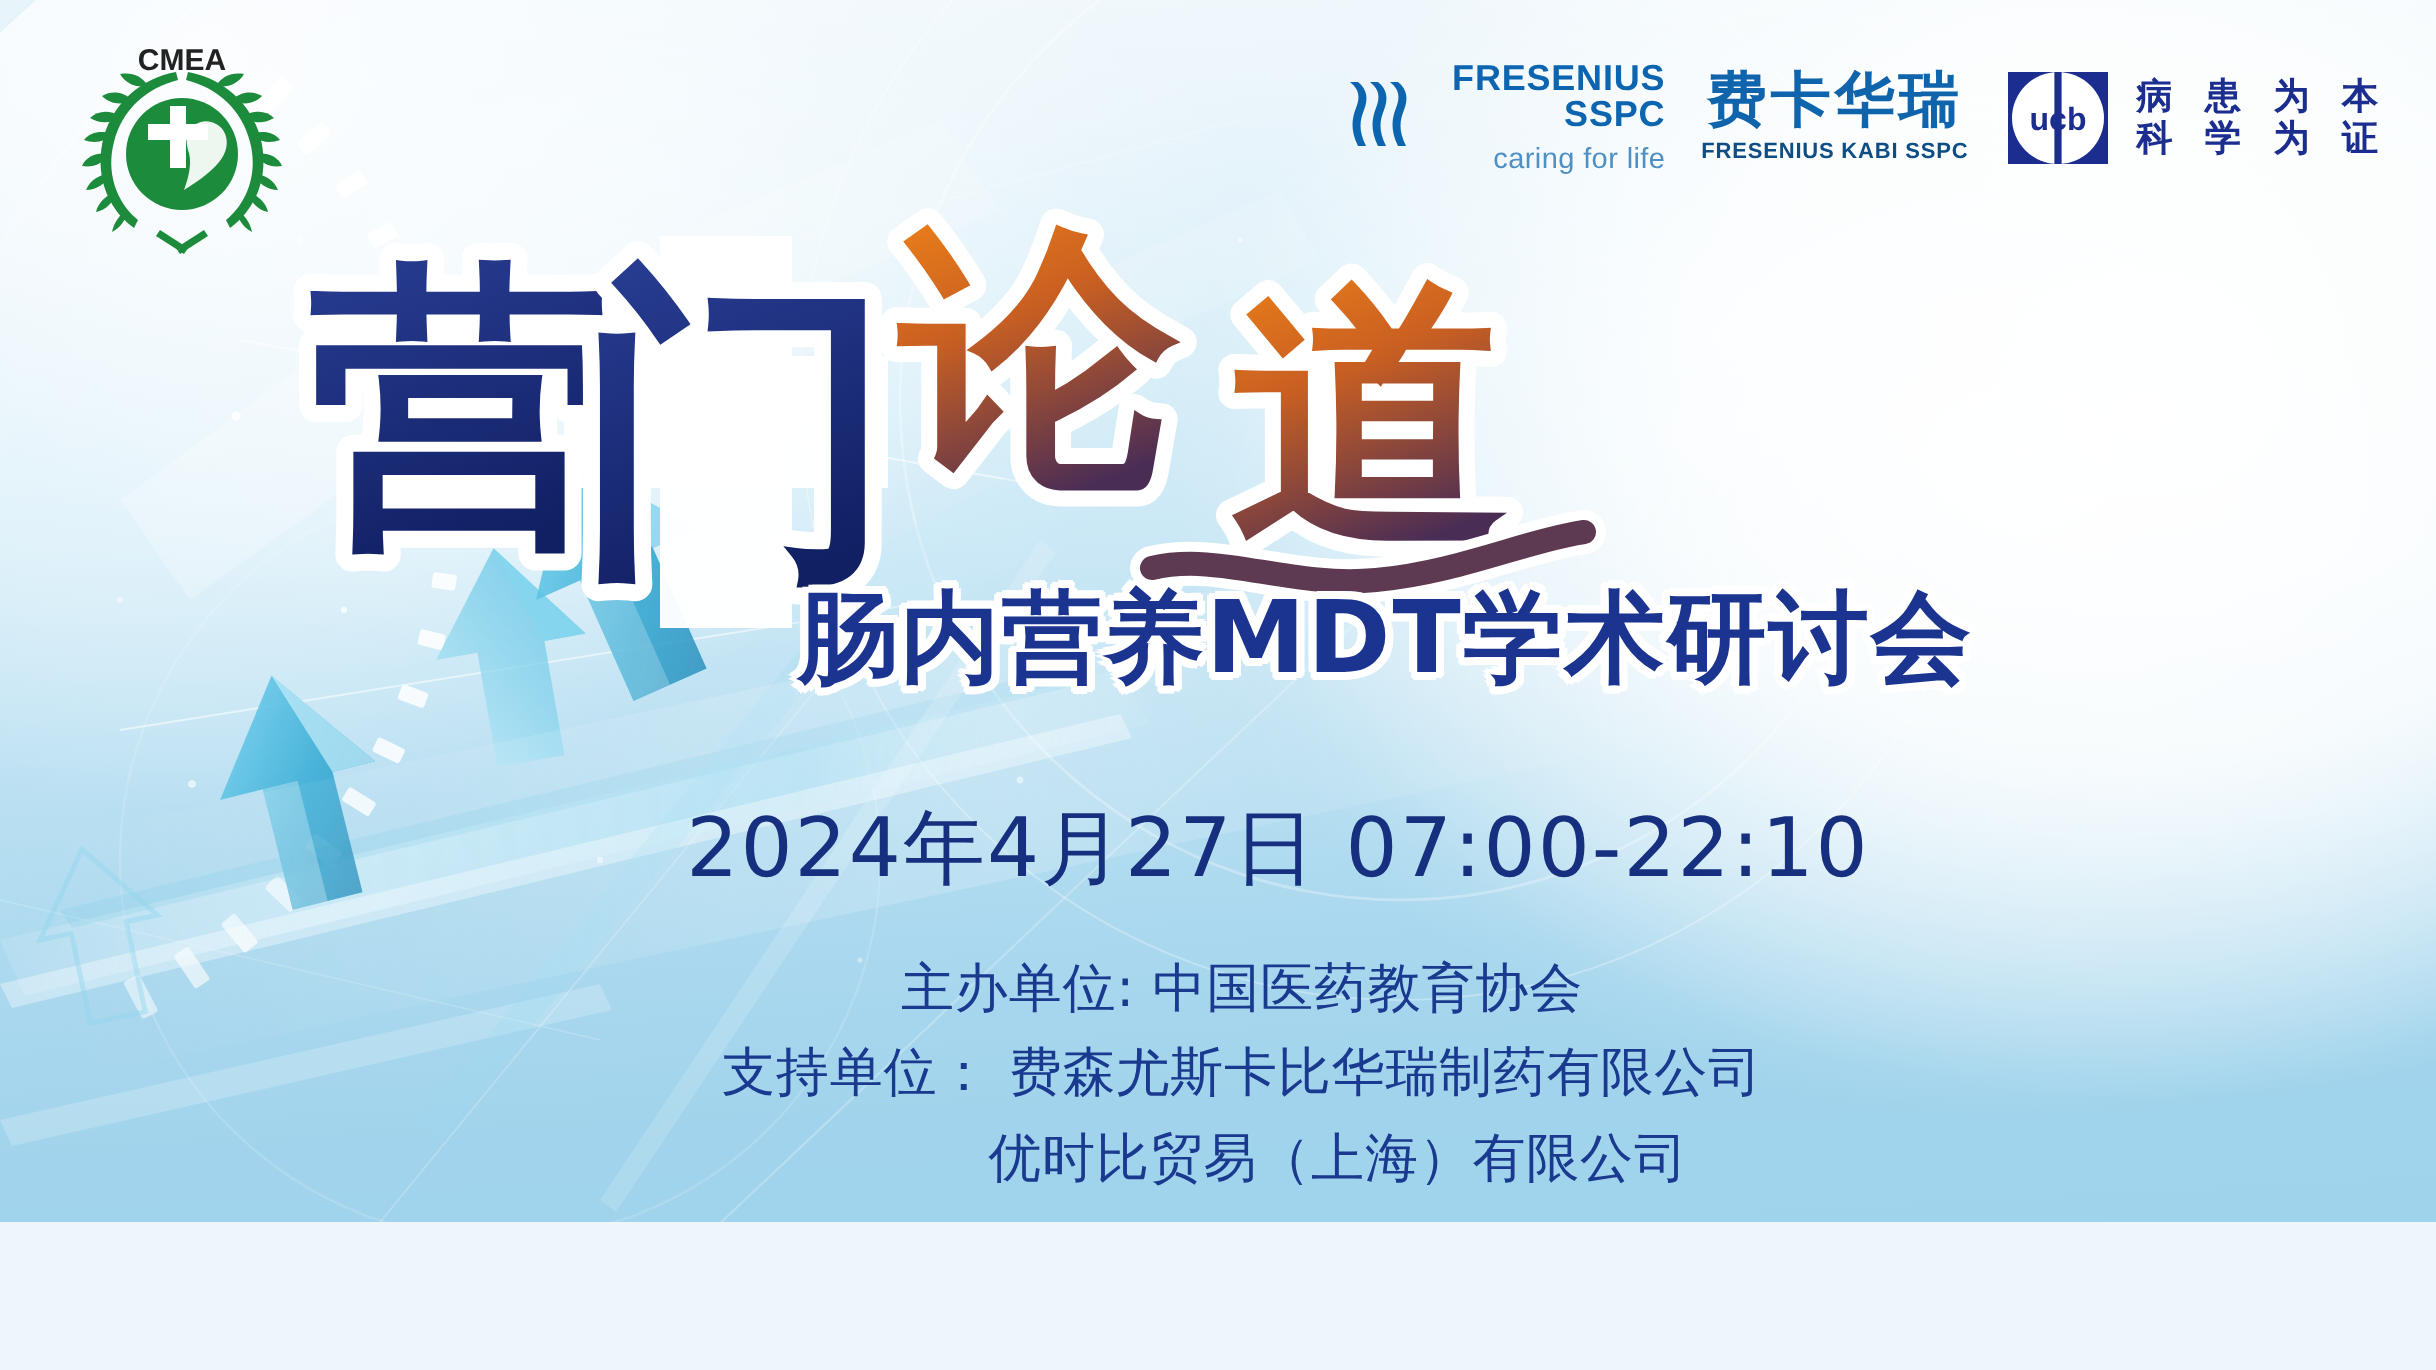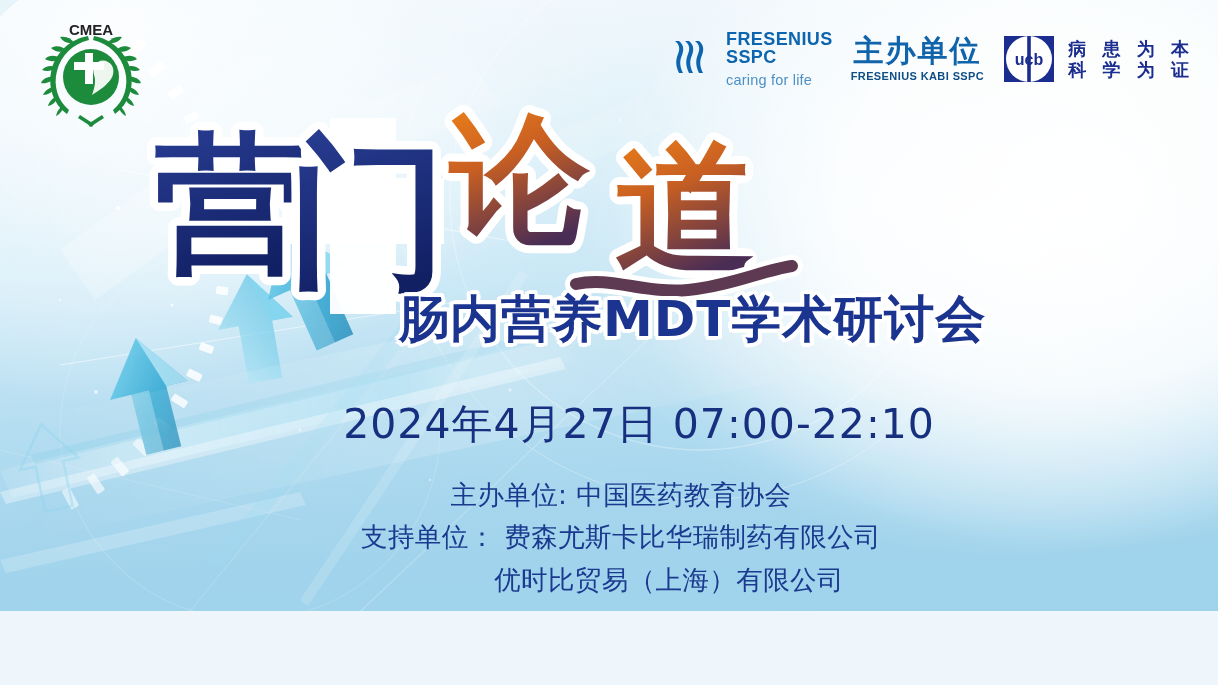--- a/index.html
+++ b/index.html
@@ -31,21 +31,21 @@
   .bg-svg{position:absolute;top:0;left:0;width:1218px;height:685px;}
 
   
   .cmea-logo{position:absolute;left:36px;top:22px;width:110px;height:105px;}
   .sponsors{
     position:absolute;right:24px;top:28px;height:62px;
     display:flex;align-items:center;gap:0px;
   }
   .sp{display:flex;align-items:center;}
   .fk-wave{width:44px;height:44px;margin-right:9px;}
-  .fk-txt{display:flex;flex-direction:column;line-height:1.0;}
+  .fk-txt{display:flex;flex-direction:column;line-height:1.0;align-items:flex-end;}
   .fk-name{
     font-family:"Liberation Sans",sans-serif;font-weight:bold;
     font-size:18px;letter-spacing:.4px;color:#0c65ae;
   }
   .fk-tag{
     font-size:14.5px;color:#4e8fc4;margin-top:7px;letter-spacing:.2px;
     font-family:"Liberation Sans",sans-serif;
   }
   .sep-gap{width:18px;}
   .kabi-cn{display:flex;flex-direction:column;align-items:center;line-height:1;}
@@ -365,21 +365,21 @@
       <div class="fk-txt">
         <span class="fk-name">FRESENIUS</span>
         <span class="fk-name">SSPC</span>
         <span class="fk-tag">caring for life</span>
       </div>
     </div>
 
     <div class="sep-gap"></div>
 
     <div class="sp kabi-cn">
-      <span class="kabi-cn-main">主办单位</span>
+      <span class="kabi-cn-main">费卡华瑞</span>
       <span class="kabi-cn-sub">FRESENIUS KABI SSPC</span>
     </div>
 
     <div class="sep-gap"></div>
 
     <div class="sp ucb-wrap">
       <svg class="ucb-mark" viewBox="0 0 54 54">
         <rect x="2" y="4" width="50" height="46" fill="#1b2d8f"></rect>
         <path d="M27 4 a23 23 0 0 0 0 46 z" fill="#ffffff"></path>
         <path d="M27 4 a23 23 0 0 1 0 46 z" fill="#ffffff"></path>

